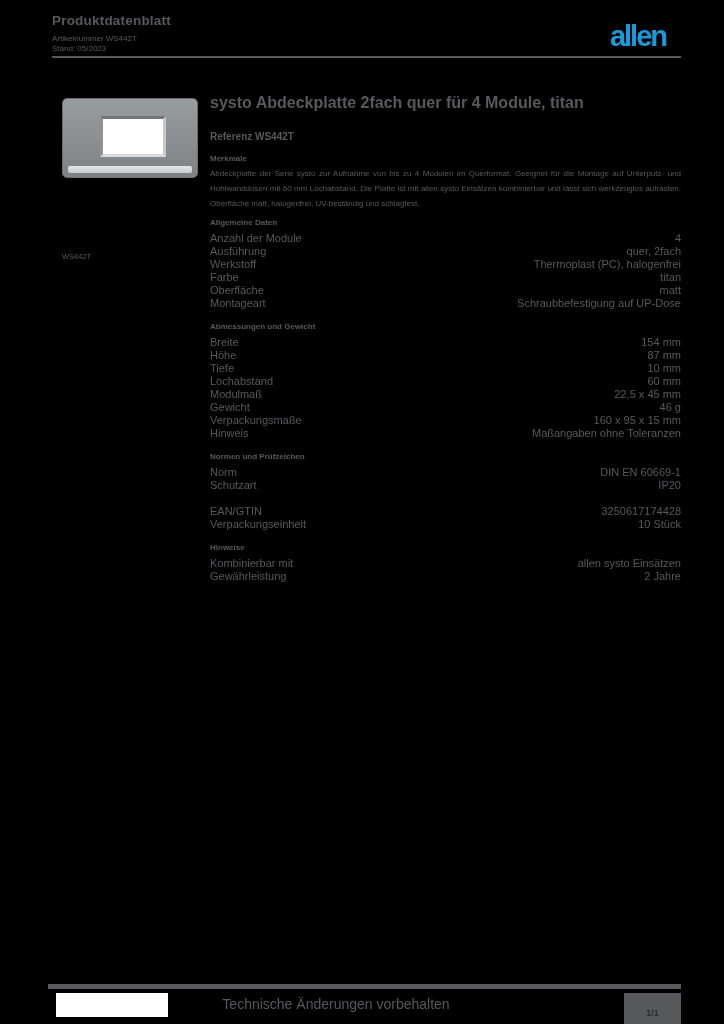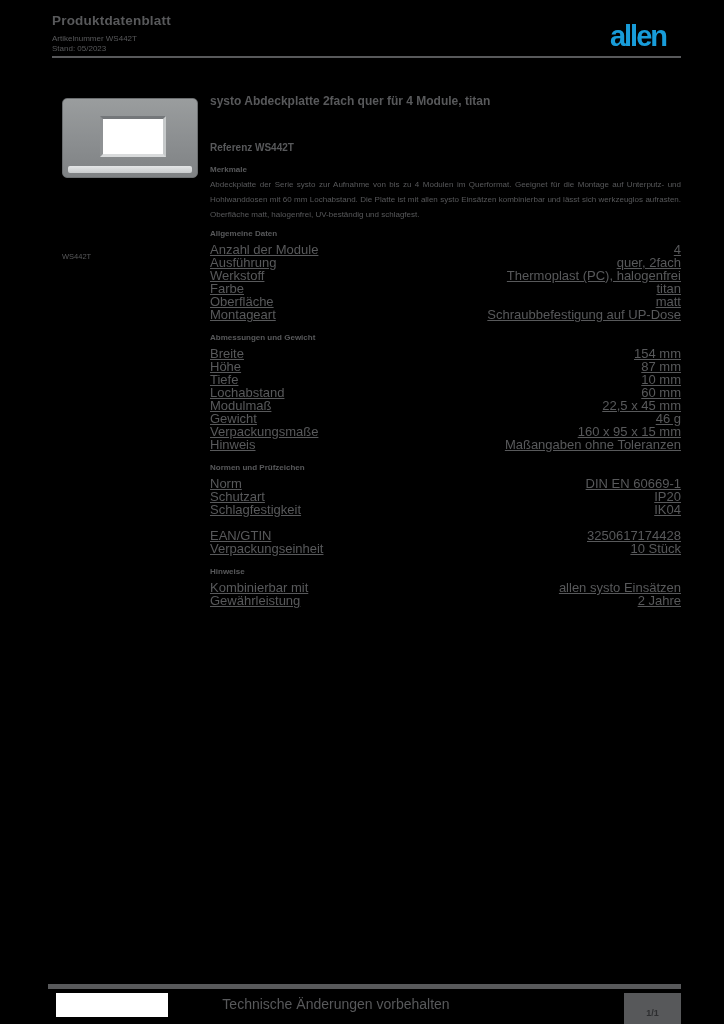--- a/index.html
+++ b/index.html
@@ -36,29 +36,29 @@
     background:#ffffff;
     border-top:3px solid #74777a;
     border-left:3px solid #8f9294;
     border-right:3px solid #c6c9ca;
     border-bottom:3px solid #d9dbdc;
   }
   .img-caption{left:62px;top:252px;font-size:7.5px;}
 
   
   .main-col{left:210px;top:94px;width:471px;}
-  .product-title{font-size:12px;font-weight:bold;margin:0 0 34px 0;white-space:nowrap;}
+  .product-title{font-size:16px;font-weight:bold;margin:0 0 19px 0;white-space:nowrap;}
   .product-ref{font-size:10px;font-weight:bold;margin:0 0 12px 0;}
   .features-label{font-size:8px;font-weight:bold;margin:0 0 3px 0;}
   .product-desc{font-size:8px;line-height:15px;text-align:justify;margin:0;}
 
   .section{margin-top:13px;}
   .section:first-of-type{margin-top:7px;}
   .section-heading{font-size:8px;font-weight:bold;margin:0 0 4px 0;}
-  .spec-row{display:flex;justify-content:space-between;height:13px;font-size:13px;text-decoration:underline;}
+  .spec-row{display:flex;justify-content:space-between;align-items:center;height:13px;font-size:11px;}
   .spec-label{white-space:nowrap;}
   .spec-value{white-space:nowrap;text-align:right;}
 
   
   .footer-rule{left:48px;top:984px;width:633px;height:5px;background:#58595B;}
   .footer-white{left:56px;top:993px;width:112px;height:24px;background:#ffffff;}
   .footer-note{left:0;top:996px;width:672px;text-align:center;font-size:14px;}
   .footer-page{
     left:624px;top:993px;width:57px;height:40px;background:#57585A;
     display:flex;align-items:center;justify-content:center;
@@ -153,24 +153,20 @@
       <div class="section">
         <p class="section-heading">Normen und Prüfzeichen</p>
         <div class="spec-row">
           <span class="spec-label">Norm</span>
           <span class="spec-value">DIN EN 60669-1</span>
         </div>
         <div class="spec-row">
           <span class="spec-label">Schutzart</span>
           <span class="spec-value">IP20</span>
         </div>
-        <div class="spec-row">
-          <span class="spec-label">Schlagfestigkeit</span>
-          <span class="spec-value">IK04</span>
-        </div>
       </div>
       <div class="section">
         <div class="spec-row">
           <span class="spec-label">EAN/GTIN</span>
           <span class="spec-value">3250617174428</span>
         </div>
         <div class="spec-row">
           <span class="spec-label">Verpackungseinheit</span>
           <span class="spec-value">10 Stück</span>
         </div>

